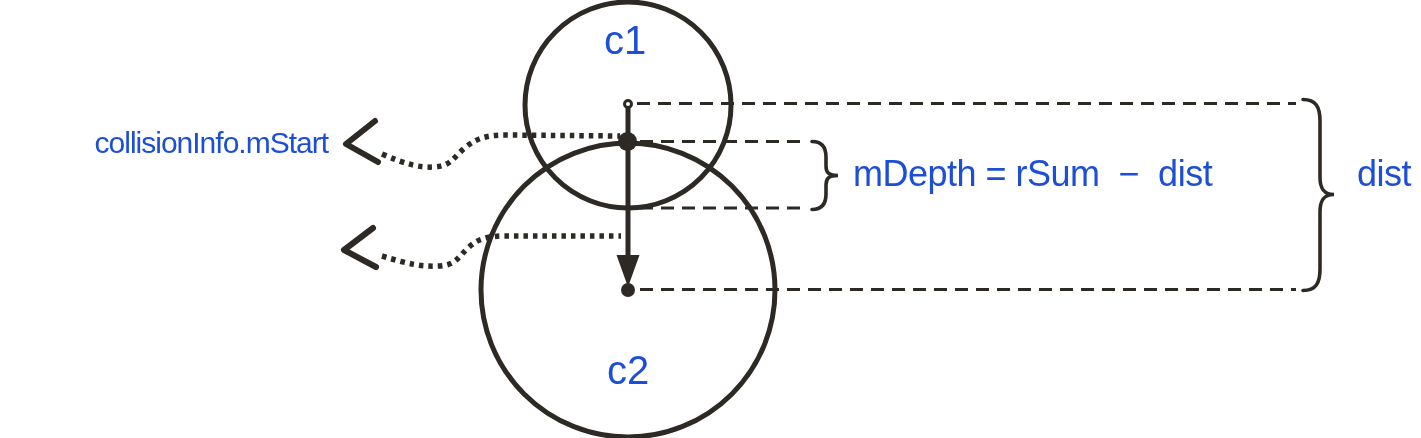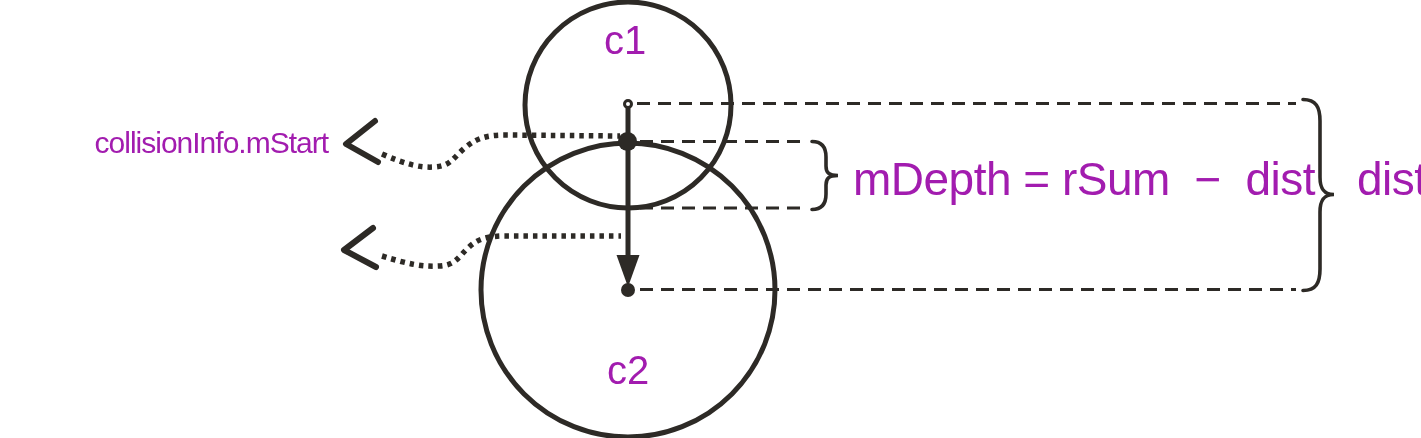--- a/index.html
+++ b/index.html
@@ -10,26 +10,26 @@
     background: #ffffff;
     overflow: hidden;
     font-family: "Liberation Sans", sans-serif;
     color: #2d2a26;
   }
   .stage svg { position: absolute; left: 0; top: 0; }
   .lbl {
     position: absolute;
     line-height: 1;
     white-space: pre;
-    color: #a21caf;
+    color: #1d4ed8;
     user-select: none;
   }
   .lbl-c1, .lbl-c2 { font-size: 40px; transform: translateX(-50%); }
   .lbl-left { width: 328px; left: 0; text-align: right; font-size: 30px; letter-spacing: -1px; }
-  .lbl-eq { font-size: 46px; letter-spacing: -0.5px; }
+  .lbl-eq { font-size: 36px; letter-spacing: -0.5px; }
 </style>
 </head>
 <body>
 
 <div class="stage">
 
   <svg width="1421" height="438" viewBox="0 0 1421 438">
 
     <g fill="none" stroke="#2d2a26">
       <circle cx="628" cy="105" r="103" stroke-width="5"></circle>

